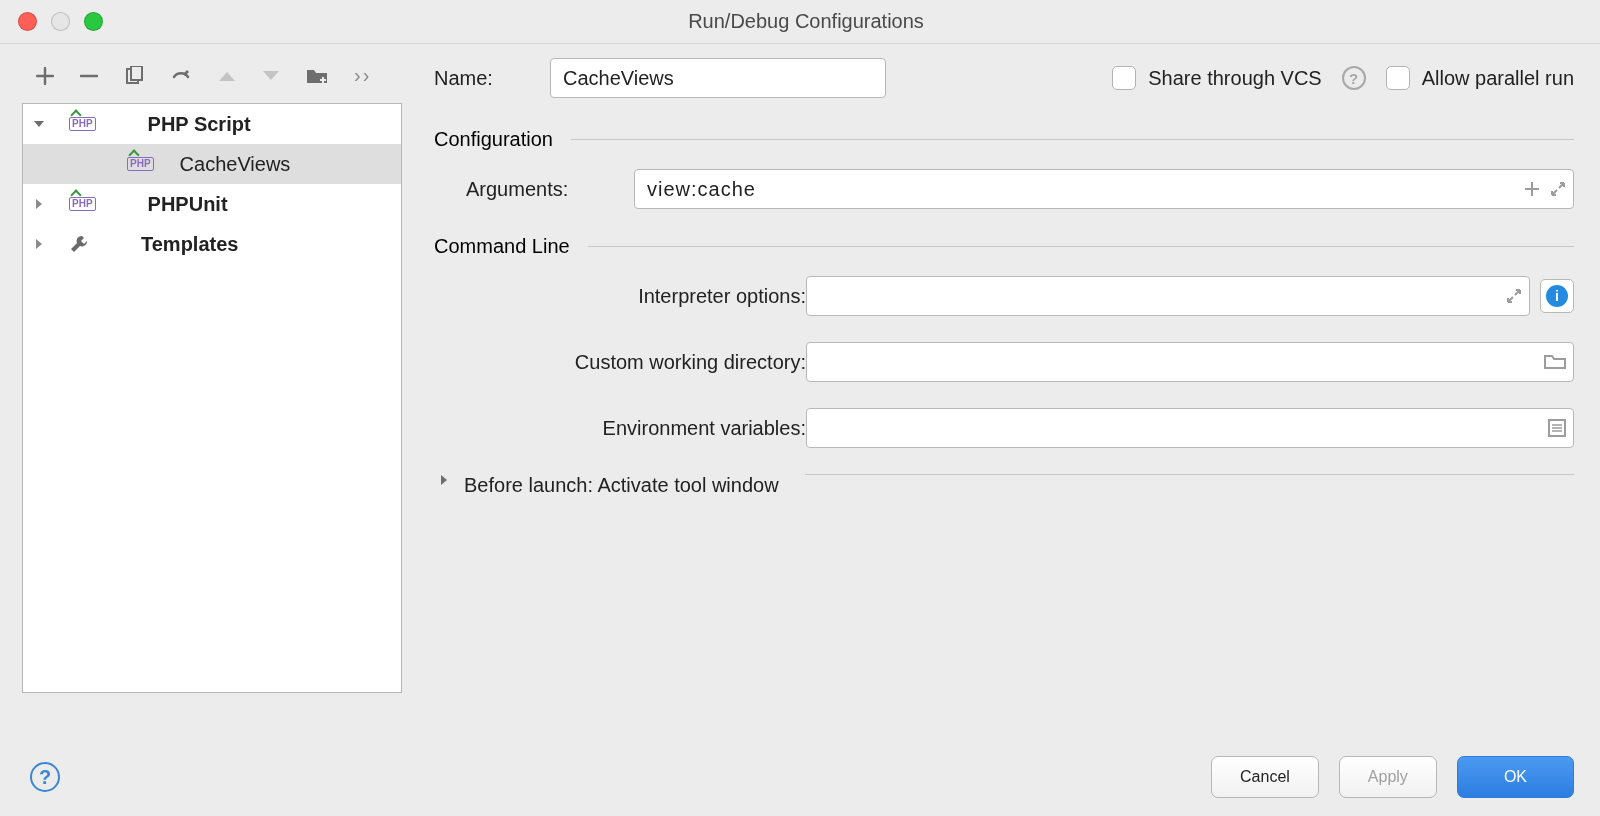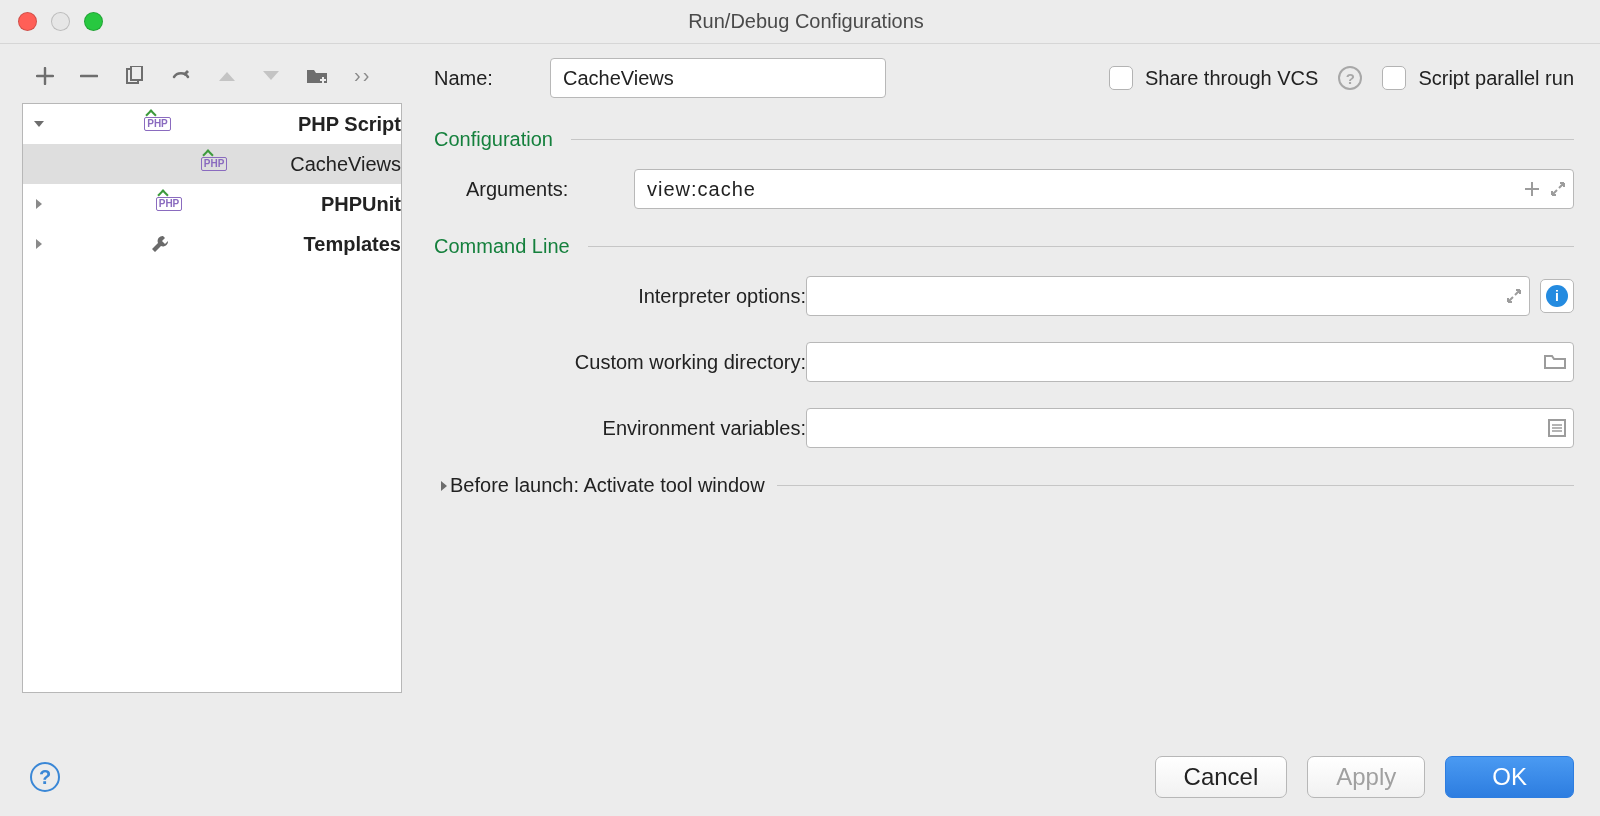--- a/index.html
+++ b/index.html
@@ -65,21 +65,20 @@
     background: #fff;
     height: 590px;
     overflow: hidden;
   }
   .tree-row {
     display: flex;
     align-items: center;
     height: 40px;
     padding-left: 10px;
     gap: 22px;
-    justify-content: space-between;
   }
   .tree-row.selected { background: #dedede; }
   .tree-indent { width: 36px; }
   .tree-row .arrow {
     width: 14px;
     display: inline-flex;
     color: #6d6d6d;
   }
   .php-badge {
     font-size: 10px;
@@ -132,21 +131,21 @@
     width: 24px; height: 24px; border: 2px solid #a8a8a8; border-radius: 50%;
     color: #a8a8a8; font-weight: 700; font-size: 15px;
     display: inline-flex; align-items: center; justify-content: center;
   }
 
   .section-title {
     display: flex;
     align-items: center;
     gap: 18px;
     margin: 10px 0 18px 0;
-    color: #15803d;
+    color: #000000;
   }
   .section-title .line {
     flex: 1;
     height: 1px;
     background: #c6c6c6;
   }
   .field-row {
     display: flex;
     align-items: center;
     margin: 0 0 26px 32px;
@@ -188,21 +187,21 @@
     border-radius: 5px;
     background: #fff;
     display: flex; align-items: center; justify-content: center;
   }
   .info-circle {
     width: 22px; height: 22px; border-radius: 50%; background: #248be0; color: #fff;
     font-weight: 800; font-size: 14px; display: flex; align-items: center; justify-content: center;
   }
   .before-launch {
     display: flex;
-    align-items: center;
+    gap: 14px;
     margin: 14px 0 0 4px;
   }
   .footer {
     position: absolute;
     bottom: 18px;
     left: 0; right: 0;
     display: flex;
     align-items: center;
     padding: 0 26px 0 30px;
   }
@@ -210,21 +209,21 @@
     width: 30px; height: 30px; border: 2px solid #3a87d6; border-radius: 50%;
     color: #3a87d6; font-weight: 700; display: flex; align-items: center; justify-content: center;
   }
   .footer .spacer { flex: 1; }
   .btn {
     height: 42px;
     padding: 0 28px;
     border-radius: 7px;
     border: 1px solid #b7b7b7;
     background: linear-gradient(#fff,#f1f1f1);
-    font-size: 24px;
+    font-size: 16px;
     margin-left: 20px;
     color: #222;
   }
   .btn.disabled { color: #a0a0a0; }
   .btn.primary {
     background: linear-gradient(#4a9af2,#2d7de0);
     border-color: #2d7de0;
     color: #fff;
     padding: 0 46px;
   }
@@ -333,21 +332,21 @@
       <span class="lbl">Name:</span>
       <input class="text" value="CacheViews" style="">
       <div class="checks">
         <label class="chk">
           <span class="box"></span>
           <span>Share through VCS</span>
         </label>
         <span class="help-circle">?</span>
         <label class="chk">
           <span class="box"></span>
-          <span>Script parallel run</span>
+          <span>Allow parallel run</span>
         </label>
       </div>
     </div>
 
     <div class="section-title">
       <span>Configuration</span>
       <span class="line"></span>
     </div>
 
 

